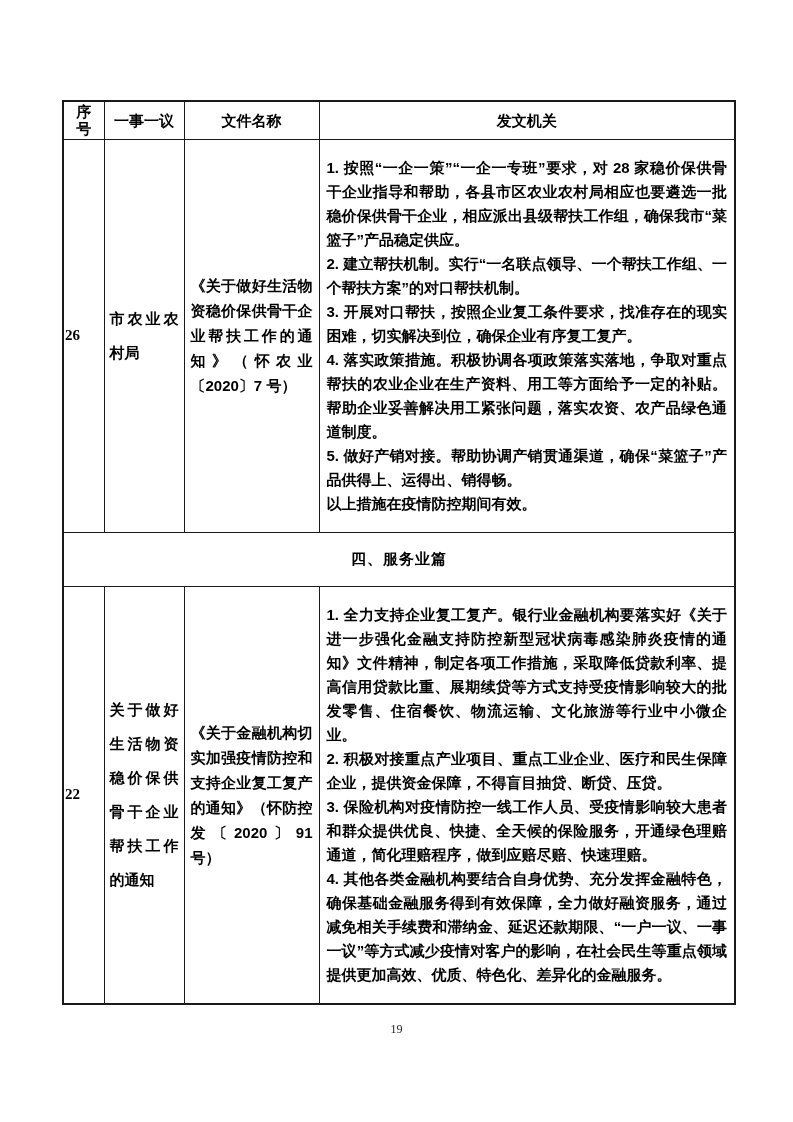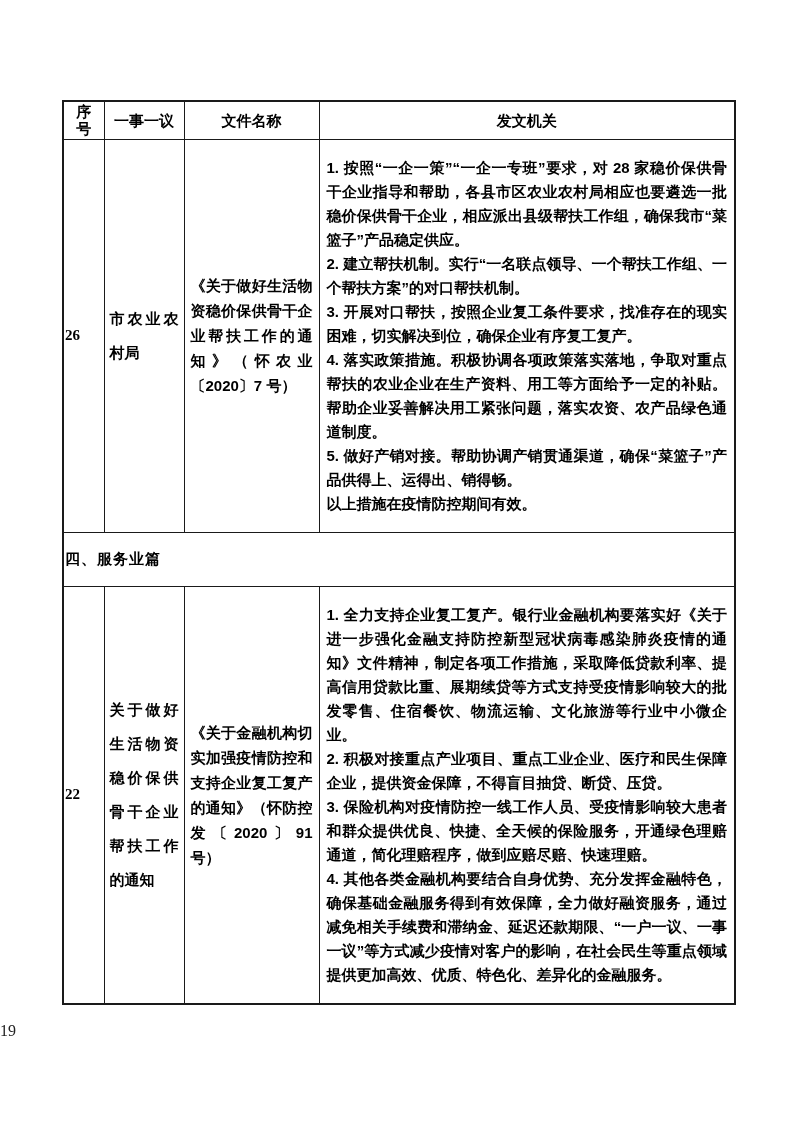--- a/index.html
+++ b/index.html
@@ -55,31 +55,32 @@
     padding: 16px 6px;
     line-height: 25px;
   }
   .content-cell {
     text-align: justify;
     padding: 16px 7px;
     line-height: 24px;
   }
   .content-cell p { margin: 0; }
   .section-cell {
-    text-align: left;
+    text-align: center;
     font-size: 17px;
     letter-spacing: 1px;
   }
   .page-number {
     position: absolute;
     left: 0;
     right: 0;
     top: 1022px;
+    text-align: center;
     font-family: "Liberation Serif", "DejaVu Serif", serif;
-    font-size: 16px;
+    font-size: 12px;
     color: #222;
   }
 </style>
 </head>
 <body>
 
 <div class="page">
 
   <table class="doc-table">
     <colgroup>

